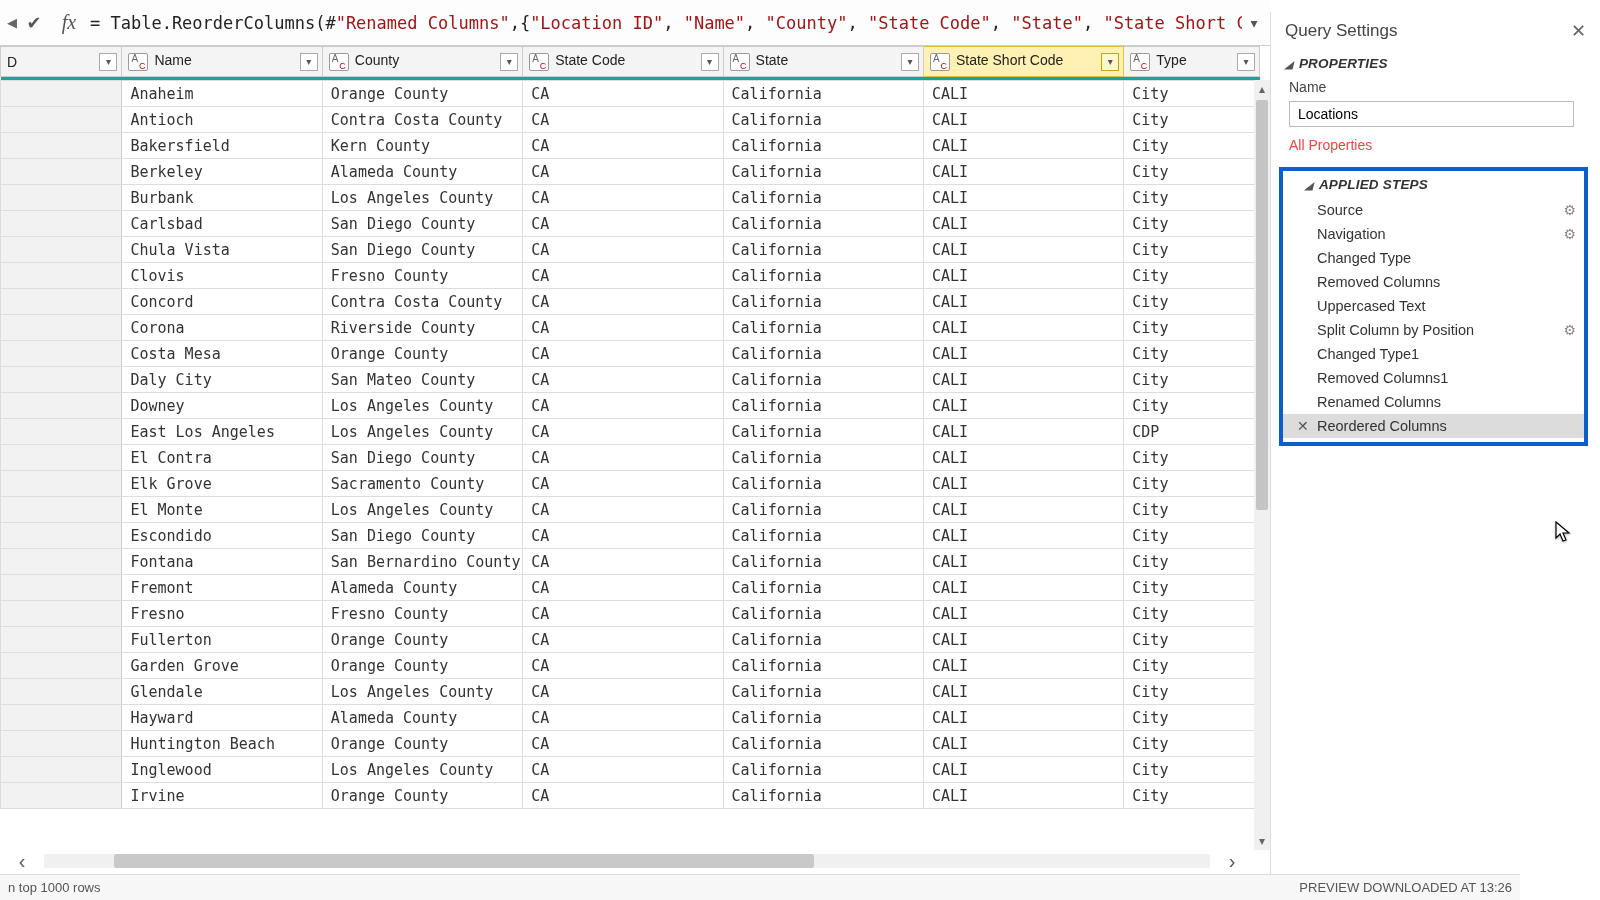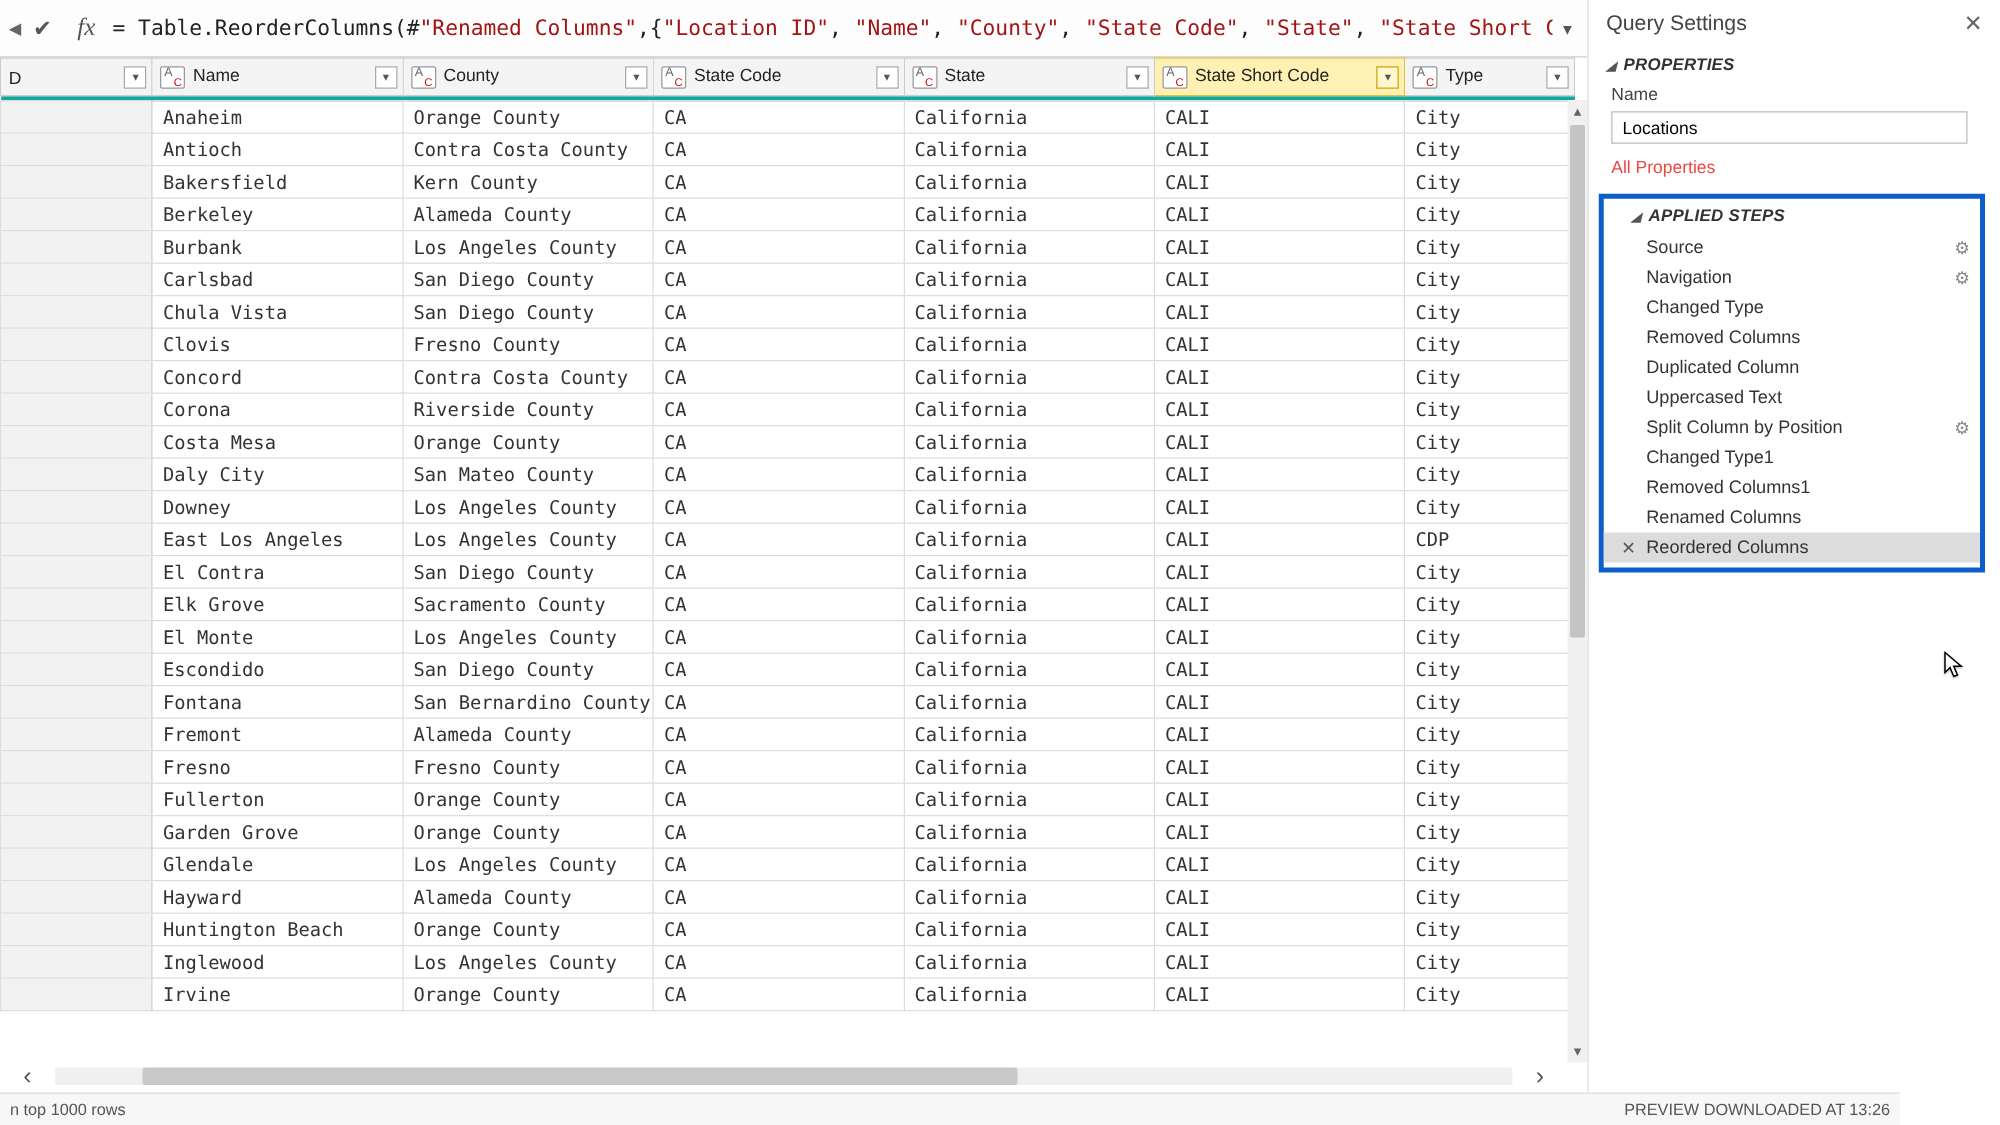--- a/index.html
+++ b/index.html
@@ -62,21 +62,21 @@
   .vscroll .thumb { position: absolute; left: 2px; width: 12px; background: #c4c4c4; border-radius: 2px; }
   
   .hscroll { position: absolute; left: 0; bottom: 28px; width: 1254px; height: 22px; display: flex; align-items: center; background: #fff; }
   .hscroll .arrow { width: 44px; text-align: center; font-size: 20px; color: #555; }
   .hscroll .track { flex: 1; height: 14px; background: #f0f0f0; position: relative; border-radius: 2px; }
   .hscroll .track .hthumb { position: absolute; left: 70px; width: 700px; top: 0; bottom: 0; background: #c9c9c9; border-radius: 2px; }
   
   .status { position: absolute; left: 0; bottom: 0; width: 1520px; height: 26px; background: #f7f7f7; border-top: 1px solid #ddd; display: flex; align-items: center; padding: 0 8px; font-size: 13px; color: #555; }
   .status .right { margin-left: auto; }
   
-  .sidepanel { position: absolute; right: 0; top: 0; width: 330px; height: 874px; border-left: 1px solid #ddd; background: #fff; }
+  .sidepanel { position: absolute; right: 0; top: 12px; width: 330px; height: 874px; border-left: 1px solid #ddd; background: #fff; }
   .sp-title { display: flex; align-items: center; padding: 8px 14px; font-size: 17px; color: #444; }
   .sp-close { margin-left: auto; font-size: 18px; color: #666; cursor: pointer; }
   
   .sp-section-hd {
     padding: 6px 14px; font-size: 13.5px; font-weight: 600; color: #333; letter-spacing: .2px; font-style: italic;
   }
   .sp-section-hd::before { content: "◢"; font-size: 10px; margin-right: 6px; color: #555; transform: rotate(0); display:inline-block;}
   
   .sp-namelabel { padding: 2px 18px 2px 18px; color: #444; font-size: 14px;}
   .sp-nameinput {
@@ -425,21 +425,20 @@
   <input class="sp-nameinput" value="Locations" style="">
   <div class="sp-link">All Properties</div>
 
   <div class="applied-box">
     <div class="sp-section-hd">APPLIED STEPS</div>
     <div id="steps-list">
         <div class="step"><span>Source</span><span class="gear">⚙</span></div>
         <div class="step"><span>Navigation</span><span class="gear">⚙</span></div>
         <div class="step"><span>Changed Type</span></div>
         <div class="step"><span>Removed Columns</span></div>
-        <div class="step"><span>Duplicated Column</span></div>
         <div class="step"><span>Uppercased Text</span></div>
         <div class="step"><span>Split Column by Position</span><span class="gear">⚙</span></div>
         <div class="step"><span>Changed Type1</span></div>
         <div class="step"><span>Removed Columns1</span></div>
         <div class="step"><span>Renamed Columns</span></div>
         <div class="step selected"><span class="del">✕</span><span>Reordered Columns</span></div>
       </div>
   </div>
 </div>
 

